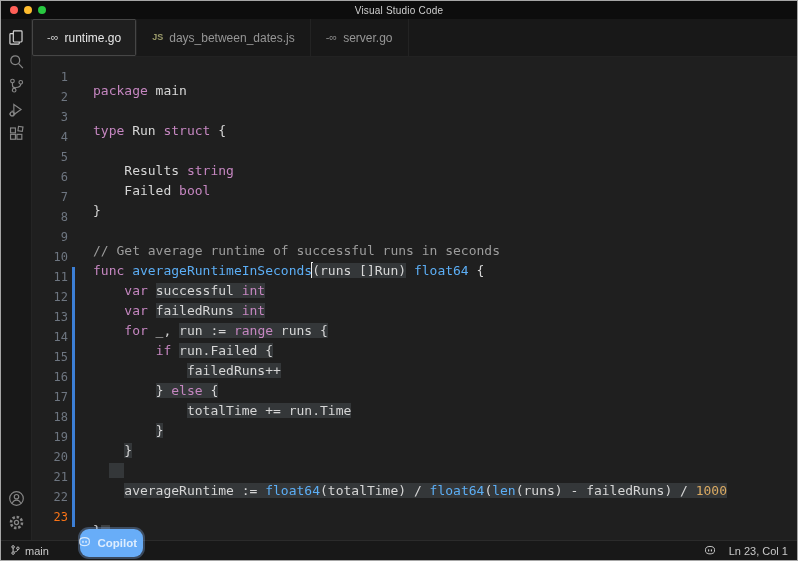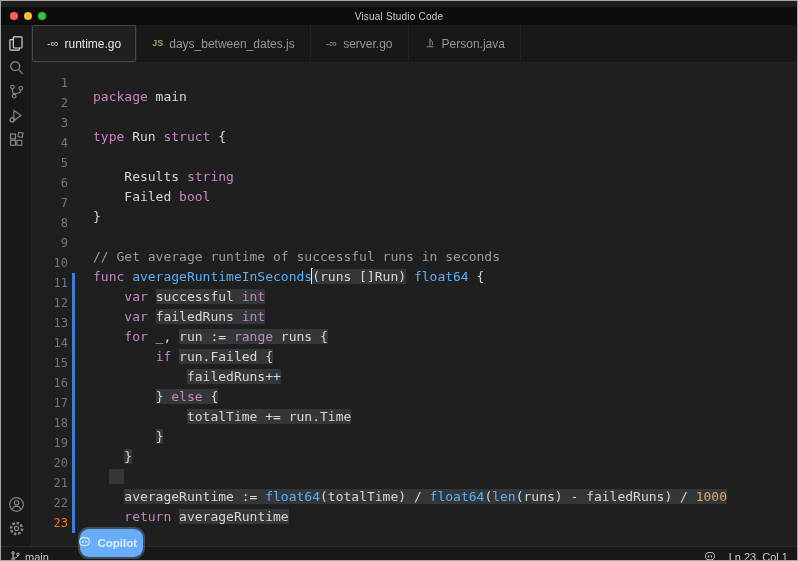--- a/index.html
+++ b/index.html
@@ -8,21 +8,21 @@
 
   .window {
     position:relative; width:798px; height:561px;
     border:1px solid #a6a6a6; background:var(--editor-bg,#1f1f1f);
     overflow:hidden;
   }
 
   
   .titlebar {
     height:18px; background:var(--title-bg,#0d0d0d);
-    display:flex; align-items:center; position:relative;margin-top:6px;
+    display:flex; align-items:center; position:relative;
   }
   .lights { position:absolute; left:9px; top:5px; display:flex; gap:6px; }
   .light { width:8px; height:8px; border-radius:50%; border:none; padding:0; }
   .title { flex:1; text-align:center; color:#cfcfcf; font-size:10px; letter-spacing:.2px; }
 
   
   .body { display:flex; height:521px; }
 
   .activitybar {
     width:31px; background:var(--chrome-bg,#181818);
@@ -204,30 +204,20 @@
           <span>runtime.go</span>
         </button>
         <button class="tab">
           <span class="ficon js">JS</span>
           <span>days_between_dates.js</span>
         </button>
         <button class="tab">
           <span class="ficon">-∞</span>
           <span>server.go</span>
         </button>
-        <button class="tab">
-          <span class="ficon">
-            <svg width="12" height="12" viewBox="0 0 12 12" fill="none" stroke="#8a8a8a" stroke-width="1">
-              <path d="M6 1.6v7.6"></path>
-              <path d="M6 2.4c2.2 1.2 3 3.4 2.4 5.6"></path>
-              <path d="M2.6 9.8h6.8"></path>
-            </svg>
-          </span>
-          <span>Person.java</span>
-        </button>
       </div>
 
       <div class="editor">
         <div>
             <div class="code-row">
               <span class="ln">1</span>
               <span class="gut"></span>
               <pre class="codeline"><span class="kw">package</span><span class="pl"> main</span></pre>
             </div>
             <div class="code-row">
@@ -325,21 +315,20 @@
               <pre class="codeline"><span class="pl">  </span><span class="pl hl">  </span></pre>
             </div>
             <div class="code-row">
               <span class="ln">21</span>
               <span class="gut mod"></span>
               <pre class="codeline"><span class="pl">    </span><span class="pl hl">averageRuntime := </span><span class="fn hl">float64</span><span class="pl hl">(totalTime) / </span><span class="fn hl">float64</span><span class="pl hl">(</span><span class="fn hl">len</span><span class="pl hl">(runs) - failedRuns) / </span><span class="num hl">1000</span></pre>
             </div>
             <div class="code-row">
               <span class="ln">22</span>
               <span class="gut mod"></span>
-              <pre class="codeline"><span class="pl">    </span><span class="kw">return</span><span class="pl"> </span><span class="pl hl">averageRuntime</span></pre>
             </div>
             <div class="code-row">
               <span class="ln active">23</span>
               <span class="gut mod"></span>
               <pre class="codeline"><span class="pl">}</span><span class="blockcaret"> </span></pre>
             </div>
           </div>
       </div>
     </div>
   </div>

